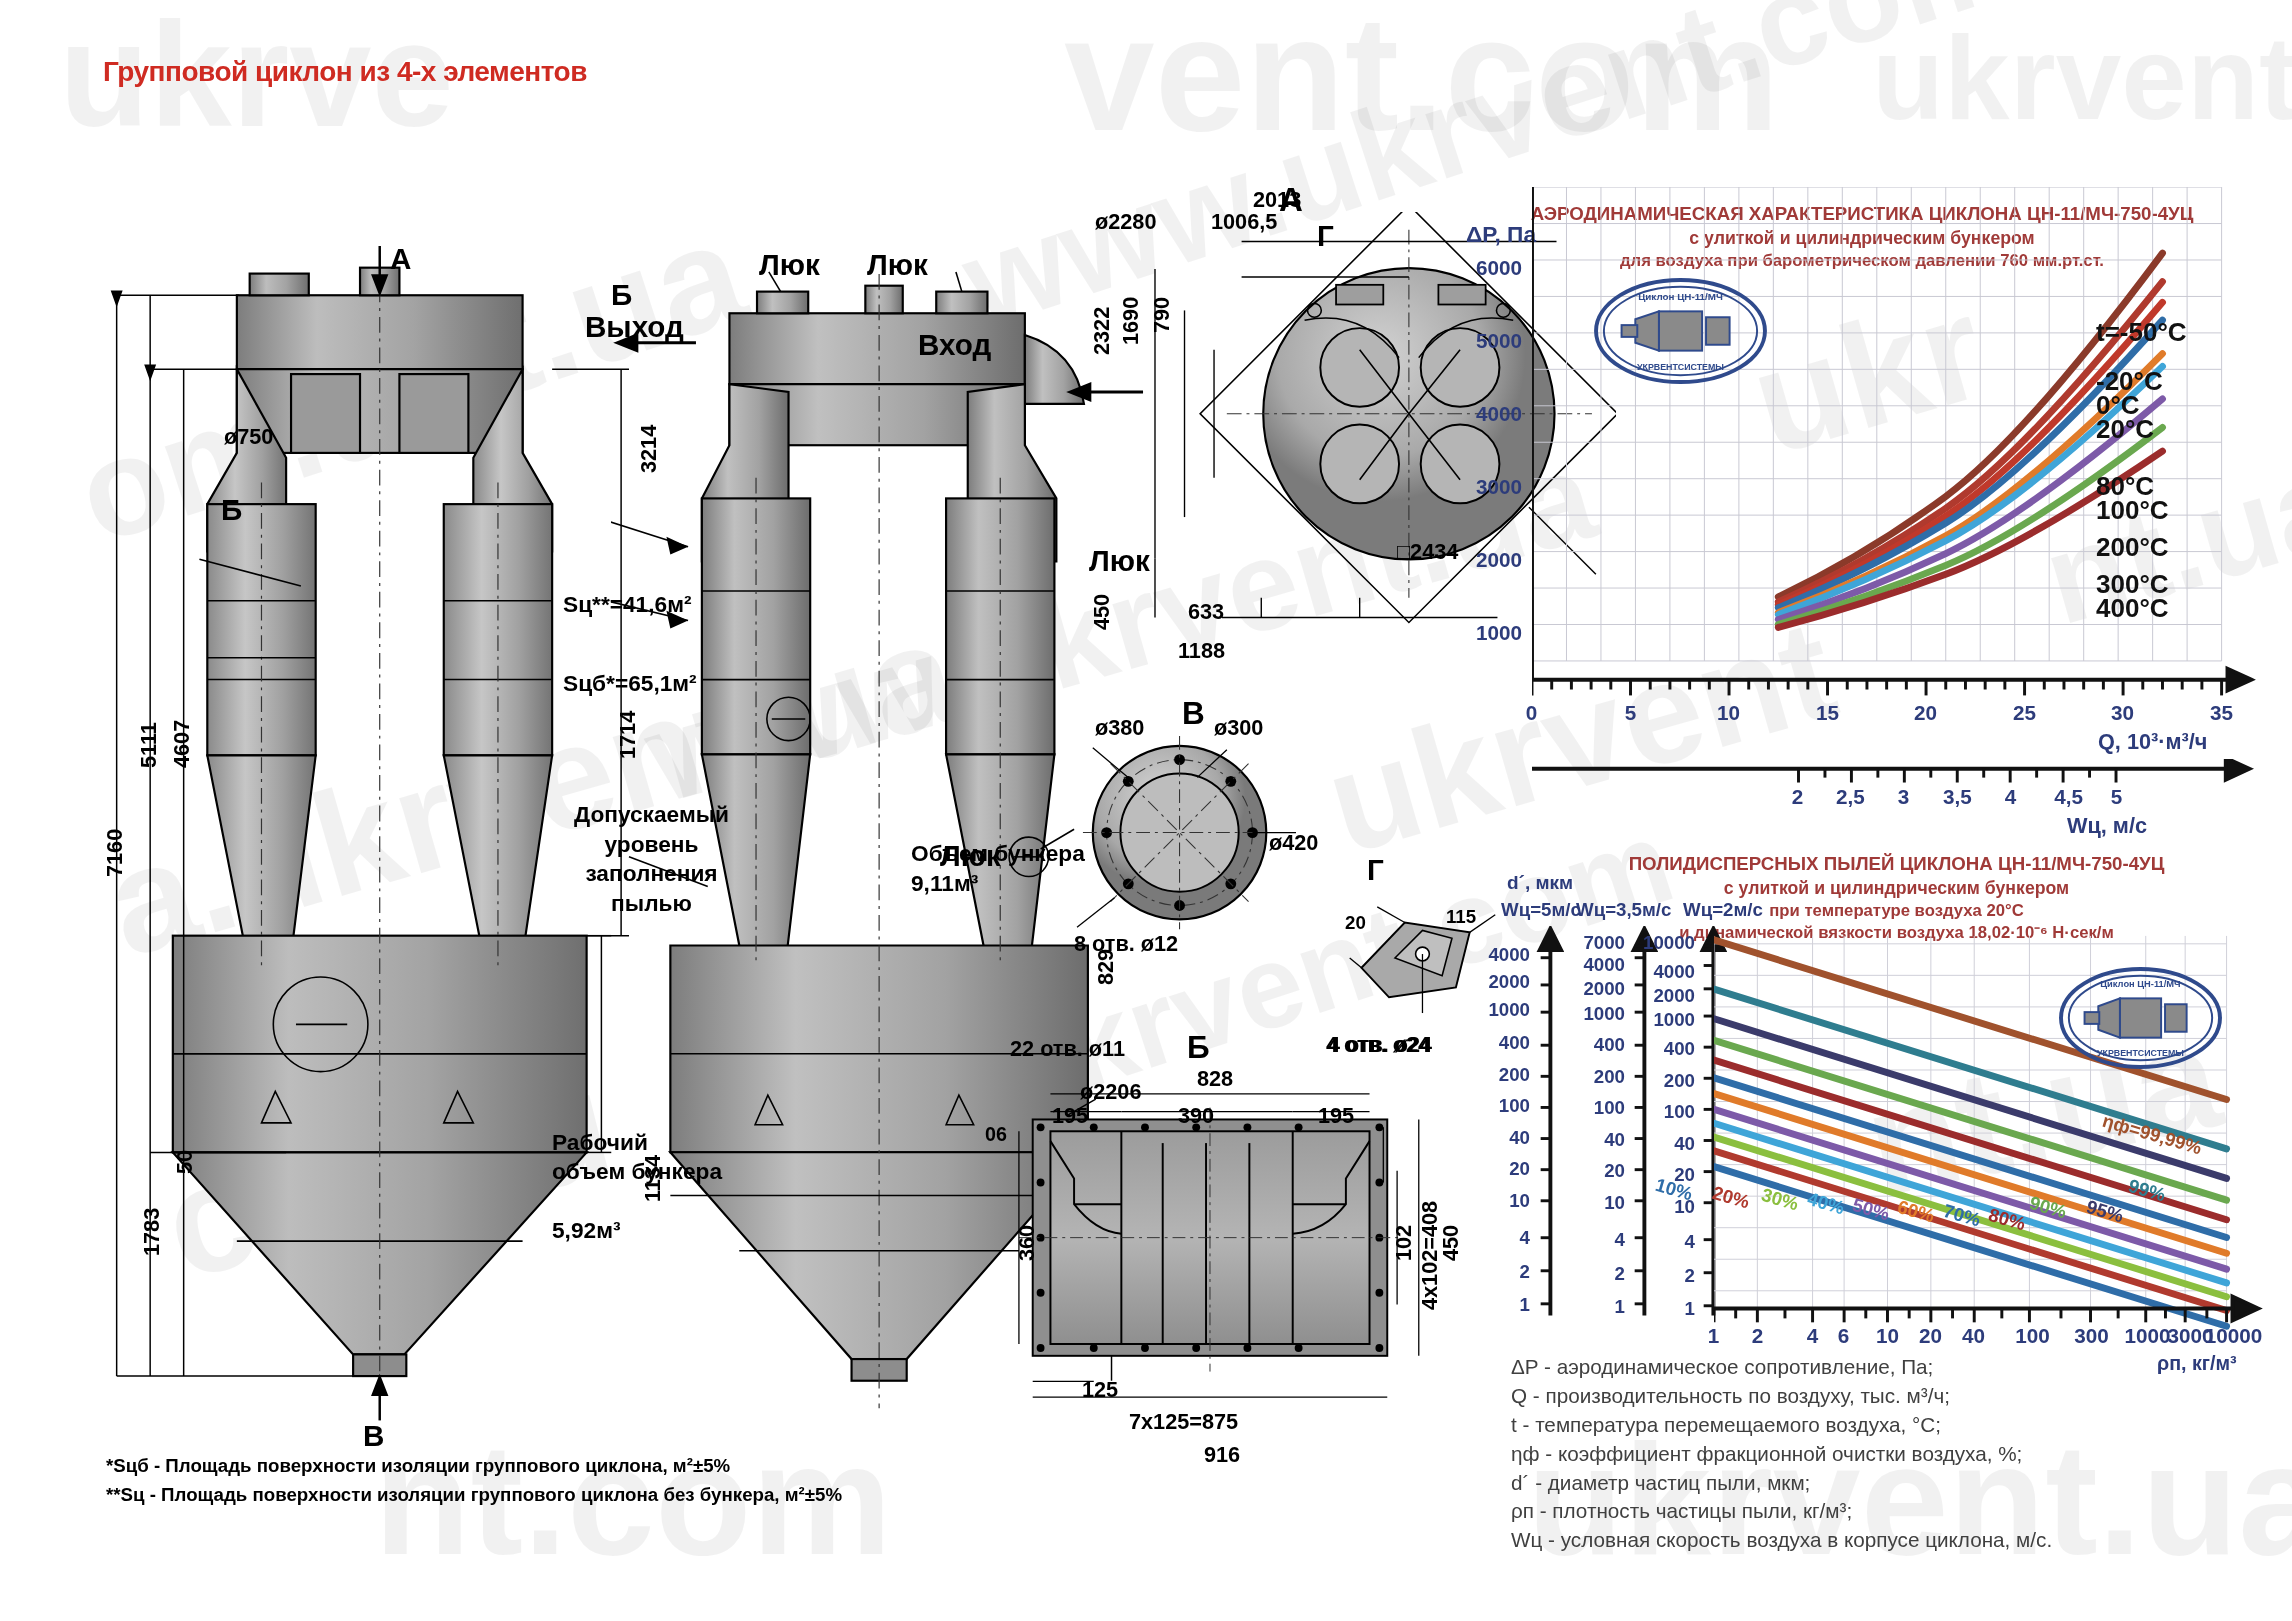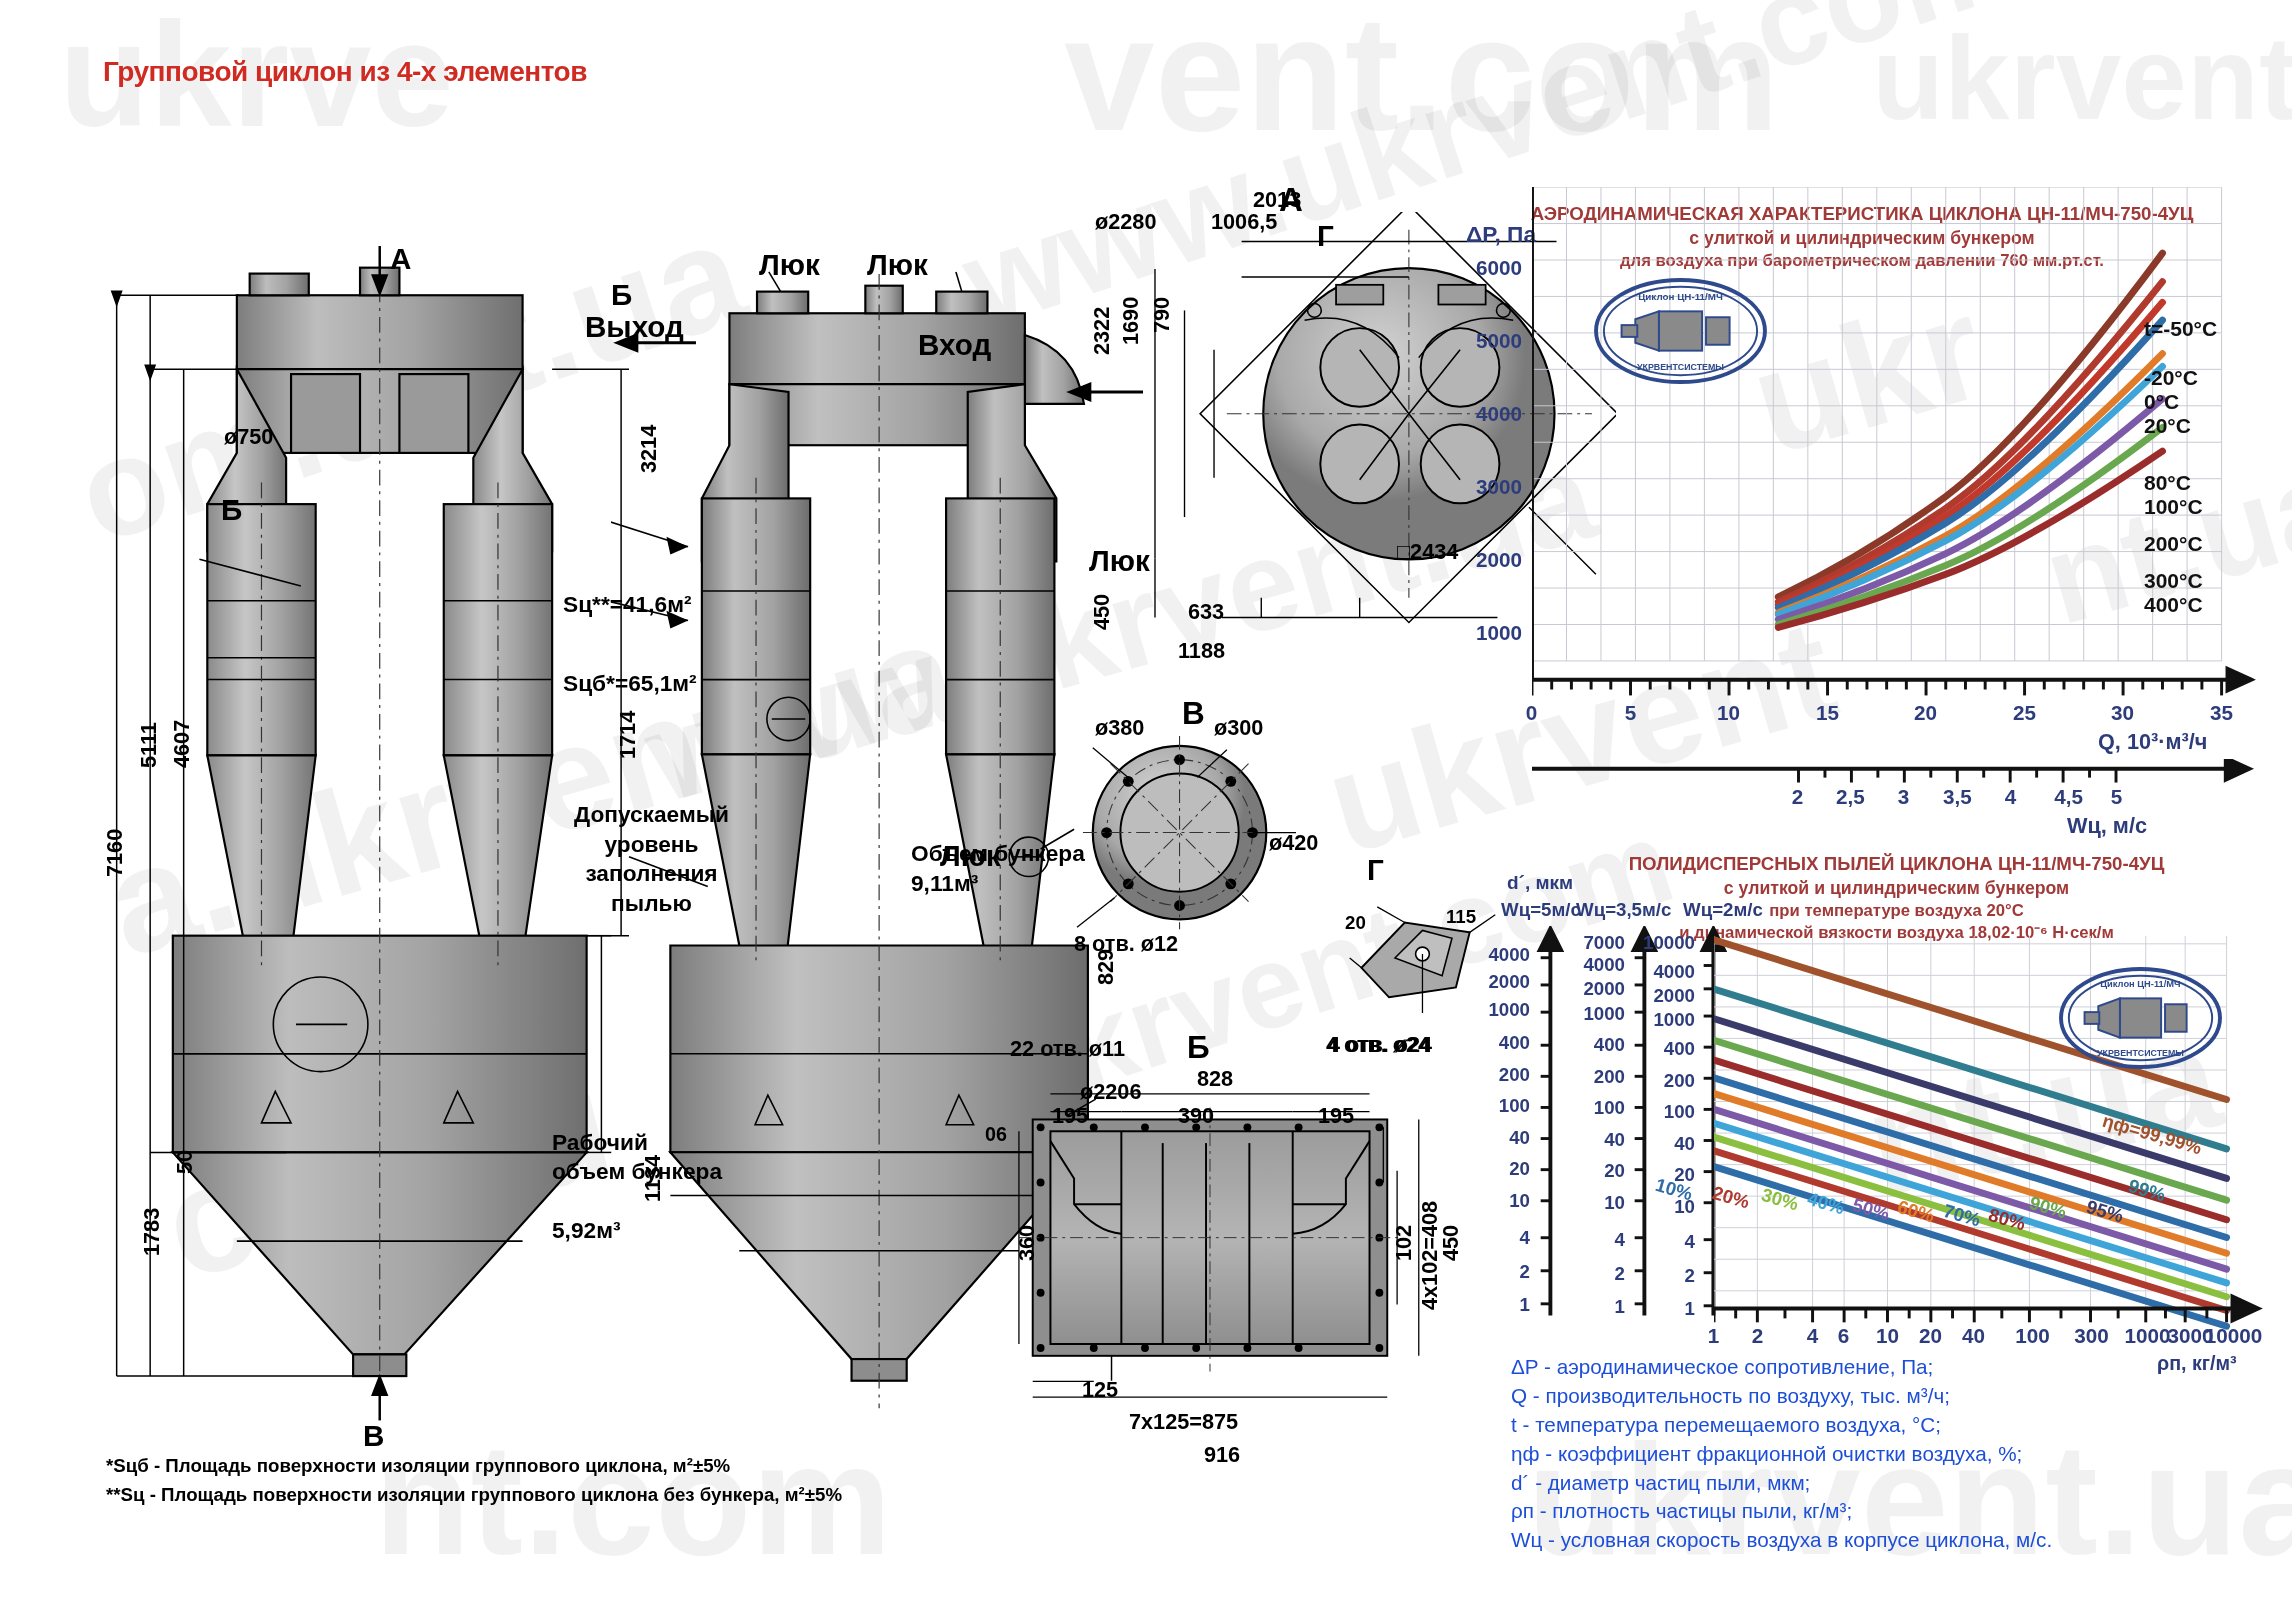--- a/index.html
+++ b/index.html
@@ -20,27 +20,27 @@
     color:#cf2b22;font-weight:bold;font-size:28px;line-height:50px;
     letter-spacing:-0.5px;
   }
   .chart-head{
     position:absolute;text-align:center;color:#a03a38;font-weight:bold;
     line-height:1.32;
   }
   .ax-lab{position:absolute;color:#2d3c7b;font-weight:bold;}
   .ax-num{position:absolute;color:#2d3c7b;font-weight:bold;font-size:20.7px;text-align:right;}
   .ax-num-c{position:absolute;color:#2d3c7b;font-weight:bold;font-size:20.7px;text-align:center;}
-  .temp-lab{position:absolute;color:#111;font-weight:bold;font-size:21px;white-space:nowrap;margin-left:48px;}
+  .temp-lab{position:absolute;color:#111;font-weight:bold;font-size:26px;white-space:nowrap;}
   .dim{position:absolute;color:#000;font-weight:bold;font-size:21.7px;white-space:nowrap;}
   .dimv{position:absolute;color:#000;font-weight:bold;font-size:21.7px;white-space:nowrap;
         transform-origin:left top;transform:rotate(-90deg);}
   .note{position:absolute;color:#000;font-weight:bold;font-size:22.7px;white-space:nowrap;}
   .bigl{position:absolute;color:#000;font-weight:bold;font-size:29.6px;white-space:nowrap;}
-  .legend-line{position:absolute;color:#1d4ed8;font-size:20.7px;white-space:nowrap;}
+  .legend-line{position:absolute;color:#404040;font-size:20.7px;white-space:nowrap;}
   .foot{position:absolute;color:#000;font-weight:bold;font-size:18.7px;white-space:nowrap;}
   .pct{position:absolute;font-weight:bold;font-size:18.7px;white-space:nowrap;transform-origin:left top;}
 </style>
 </head>
 <body>
 
 <div class="wm" style="left:59px;top:-9.9px;font-size:148px;">ukrve</div>
 <div class="wm" style="left:1064px;top:-19.7px;font-size:163px;">vent.com</div>
 <div class="wm" style="left:1872px;top:9.9px;font-size:118px;">ukrvent</div>
 <div class="wm" style="left:59px;top:424px;font-size:138px;transform:rotate(-18deg);">om.ua</div>

